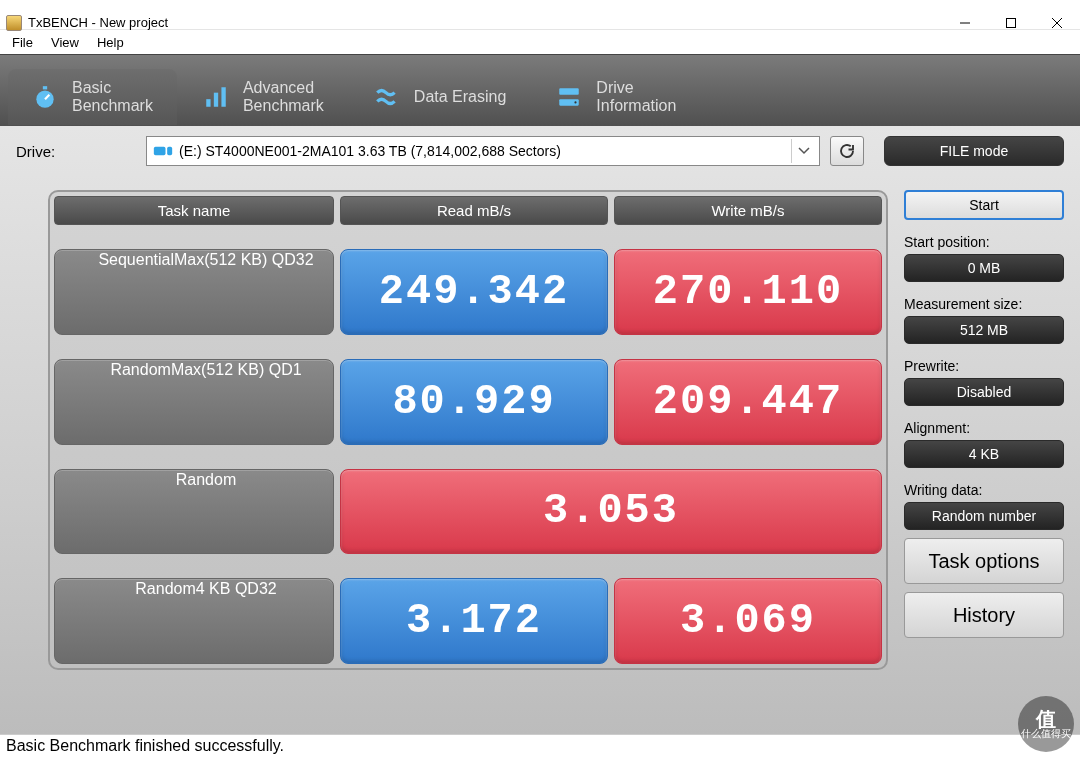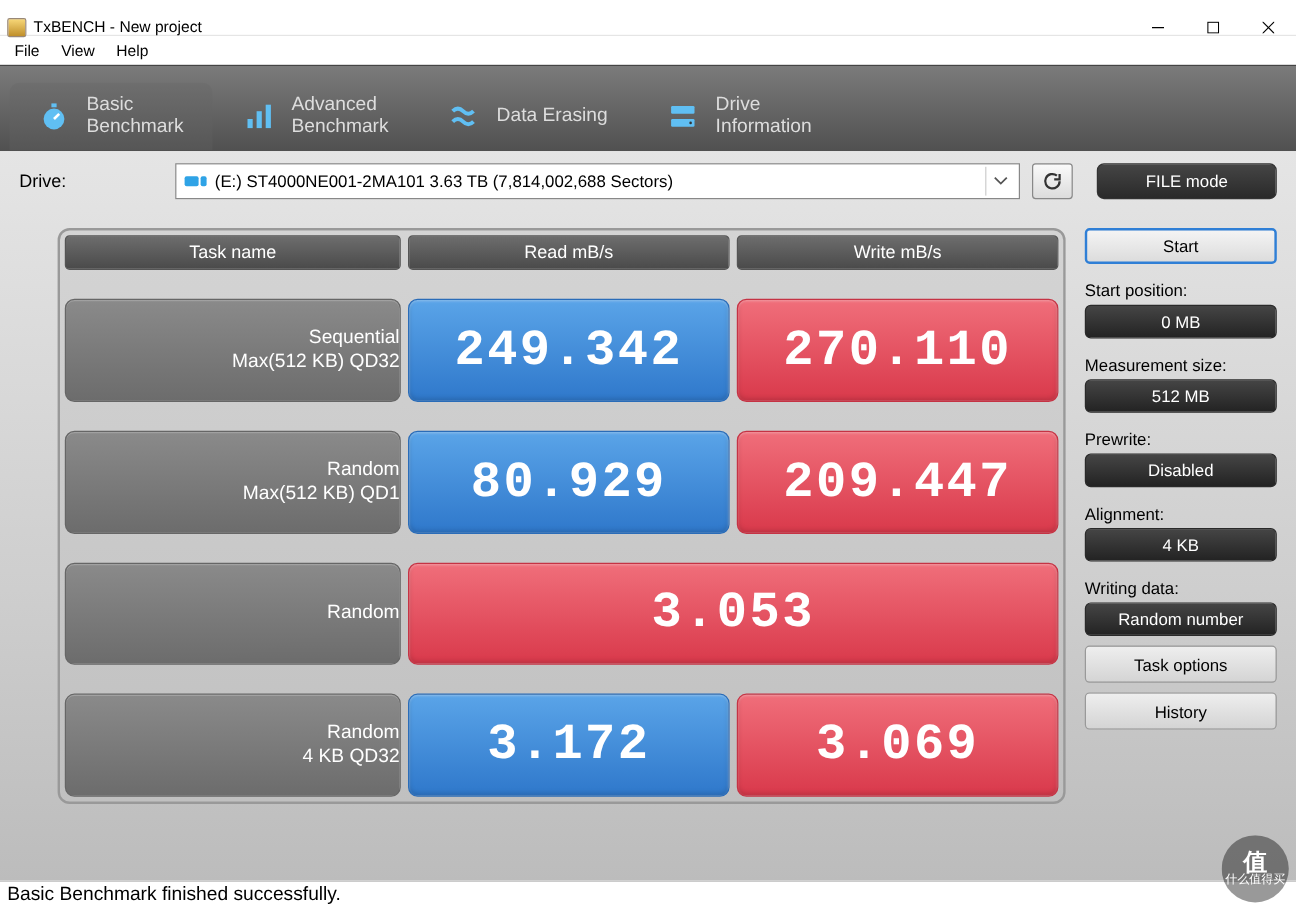--- a/index.html
+++ b/index.html
@@ -27,42 +27,42 @@
 .tab .lbl .l2 { display:block; }
 
 
 .main { background: linear-gradient(#e5e5e5,#cecece 60%,#bcbcbc); height: 608px; display: flex; flex-direction: column; }
 .drive-row { display: flex; align-items: center; padding: 10px 16px 0 16px; gap: 10px; }
 .drive-row .lbl { font-size: 15px; width: 120px; }
 .drive-select { flex: 1; height: 30px; background: #fff; border: 1px solid #888; display: flex; align-items: center; padding: 0 6px; font-size: 14px; position: relative; }
 .drive-select .disk-ico { width: 20px; height: 14px; margin-right: 6px; }
 .drive-select .chev { position: absolute; right: 4px; top: 2px; bottom: 2px; width: 24px; display: flex; align-items: center; justify-content: center; border-left: 1px solid #ccc; }
 .refresh-btn { width: 34px; height: 30px; border: 1px solid #888; background: linear-gradient(#fafafa,#dcdcdc); display: flex; align-items: center; justify-content: center; border-radius: 3px; }
-.filemode-btn { width: 150px; height: 30px; background: linear-gradient(#454545,#2a2a2a); color: #fff; border: 1px solid #333; border-radius: 6px; font-size: 14px; display: flex; align-items: center; justify-content: center; margin-left: 10px; }
+.filemode-btn { width: 180px; height: 30px; background: linear-gradient(#454545,#2a2a2a); color: #fff; border: 1px solid #333; border-radius: 6px; font-size: 14px; display: flex; align-items: center; justify-content: center; margin-left: 10px; }
 
 .content { display: flex; padding: 24px 16px 0 48px; gap: 16px; flex: 1; }
 
 
 .results { flex: 1; border: 2px solid #999; border-radius: 10px; background: linear-gradient(#d4d4d4,#c0c0c0); padding: 4px; height: 480px; display: flex; flex-direction: column; gap: 24px; }
 .hdr-row { display: flex; gap: 6px; height: 34px; }
 .hdr-cell { background: linear-gradient(#6d6d6d,#4a4a4a); color: #fff; font-size: 15px; display: flex; align-items: center; justify-content: center; border-radius: 4px; border: 1px solid #555; }
 .hdr-cell.task { width: 280px; }
 .hdr-cell.val { flex: 1; }
 .data-row { display: flex; gap: 6px; height: 100px; }
-.task-cell { width: 280px; background: linear-gradient(#8a8a8a,#6c6c6c); border: 1px solid #666; border-radius: 8px; color: #fff; padding: 0 0 0 24px; display: flex; flex-direction: column; justify-content: center; font-size: 16px; line-height: 1.25; box-shadow: inset 0 1px 0 rgba(255,255,255,0.2); text-align: right; }
+.task-cell { width: 280px; background: linear-gradient(#8a8a8a,#6c6c6c); border: 1px solid #666; border-radius: 8px; color: #fff; padding: 0 0 0 24px; display: flex; flex-direction: row; justify-content: center; font-size: 16px; line-height: 1.25; box-shadow: inset 0 1px 0 rgba(255,255,255,0.2); }
 .val-cell { flex: 1; border-radius: 8px; border: 1px solid; display: flex; align-items: center; justify-content: center; font-family: "Courier New", monospace; font-size: 42px; font-weight: bold; color: #fff; letter-spacing: 2px; box-shadow: inset 0 1px 2px rgba(255,255,255,0.3), inset 0 -2px 4px rgba(0,0,0,0.15); }
 .val-cell.read { background: linear-gradient(#5aa4e8,#2f78cb); border-color: #2a6cb8; }
 .val-cell.write { background: linear-gradient(#f06e7a,#d9394b); border-color: #c53344; }
 
 
 .sidebar { width: 160px; display: flex; flex-direction: column; gap: 8px; }
 .start-btn { height: 30px; background: linear-gradient(#f4f4f4,#dcdcdc); border: 2px solid #2f7fd6; border-radius: 4px; font-size: 14px; display: flex; align-items: center; justify-content: center; }
 .side-section .slabel { font-size: 14px; color: #000; margin: 6px 0 4px 0; }
 .dark-pill { height: 28px; background: linear-gradient(#454545,#232323); color: #fff; font-size: 14px; border-radius: 5px; border: 1px solid #2a2a2a; display: flex; align-items: center; justify-content: center; }
-.side-btn { height: 31px; background: linear-gradient(#eee,#d4d4d4); border: 1px solid #999; border-radius: 4px; font-size: 14px; display: flex; align-items: center; justify-content: center; text-align: right; }
+.side-btn { height: 46px; background: linear-gradient(#eee,#d4d4d4); border: 1px solid #999; border-radius: 4px; font-size: 20px; display: flex; align-items: center; justify-content: center; text-align: right; }
 
 .status { height: 26px; padding: 2px 6px; font-size: 16px; background: #fff; border-top: 1px solid #ccc; }
 
 .watermark { position: fixed; right: 6px; bottom: 6px; width: 56px; height: 56px; border-radius: 50%; background: rgba(0,0,0,0.4); color: #fff; font-size: 10px; display: flex; flex-direction: column; align-items: center; justify-content: center; line-height: 1; }
 .watermark .big { font-size: 20px; font-weight: bold; }
 </style>
 </head>
 <body>
 
 <div class="titlebar">

